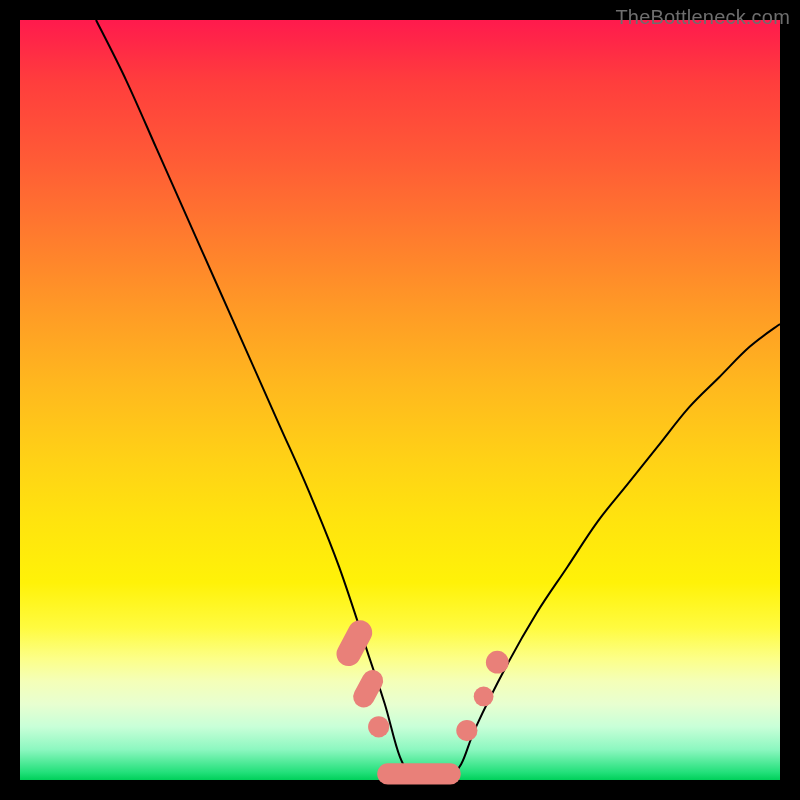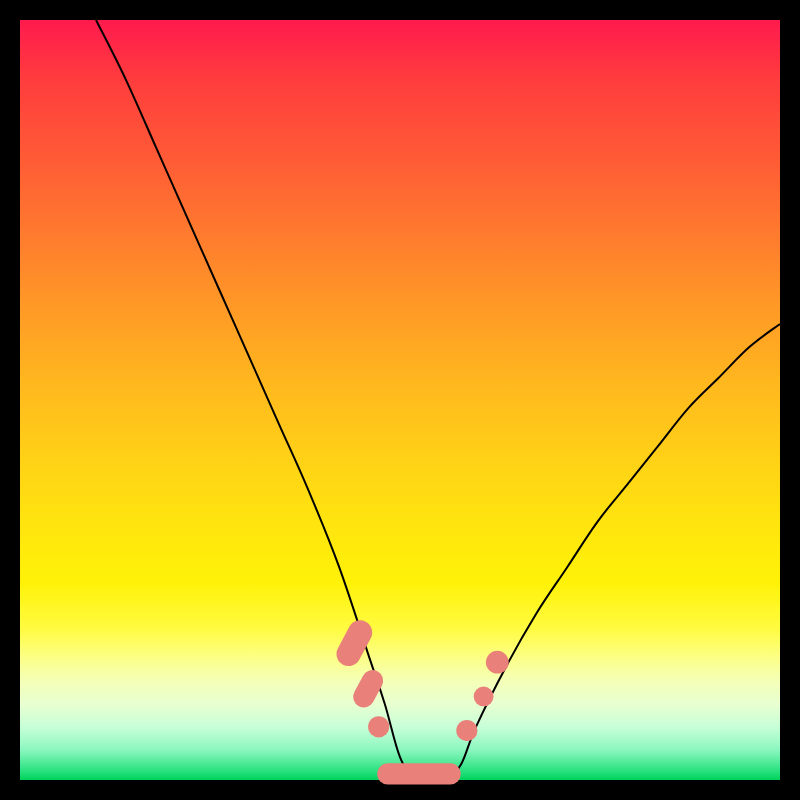--- a/index.html
+++ b/index.html
@@ -67,13 +67,14 @@
     <g>
         <rect x="-12.2" y="-24.3" width="24.3" height="48.6" rx="12.2" ry="12.2" fill="#e98079" transform="translate(354.4 643.2) rotate(28)"></rect>
         <rect x="-10.6" y="-19.8" width="21.3" height="39.5" rx="10.6" ry="10.6" fill="#e98079" transform="translate(368.1 688.8) rotate(28)"></rect>
         <ellipse cx="378.7" cy="726.8" rx="10.6" ry="10.6" fill="#e98079"></ellipse>
         <ellipse cx="466.9" cy="730.6" rx="10.6" ry="10.6" fill="#e98079"></ellipse>
         <ellipse cx="483.6" cy="696.4" rx="9.9" ry="9.9" fill="#e98079"></ellipse>
         <ellipse cx="497.3" cy="662.2" rx="11.4" ry="11.4" fill="#e98079"></ellipse>
         <rect x="-41.8" y="-10.6" width="83.6" height="21.3" rx="10.6" ry="10.6" fill="#e98079" transform="translate(419.0 773.9) rotate(0)"></rect>
       </g>
   </svg>
+  <div class="watermark">TheBottleneck.com</div>
 </div>
 
 </body></html>

